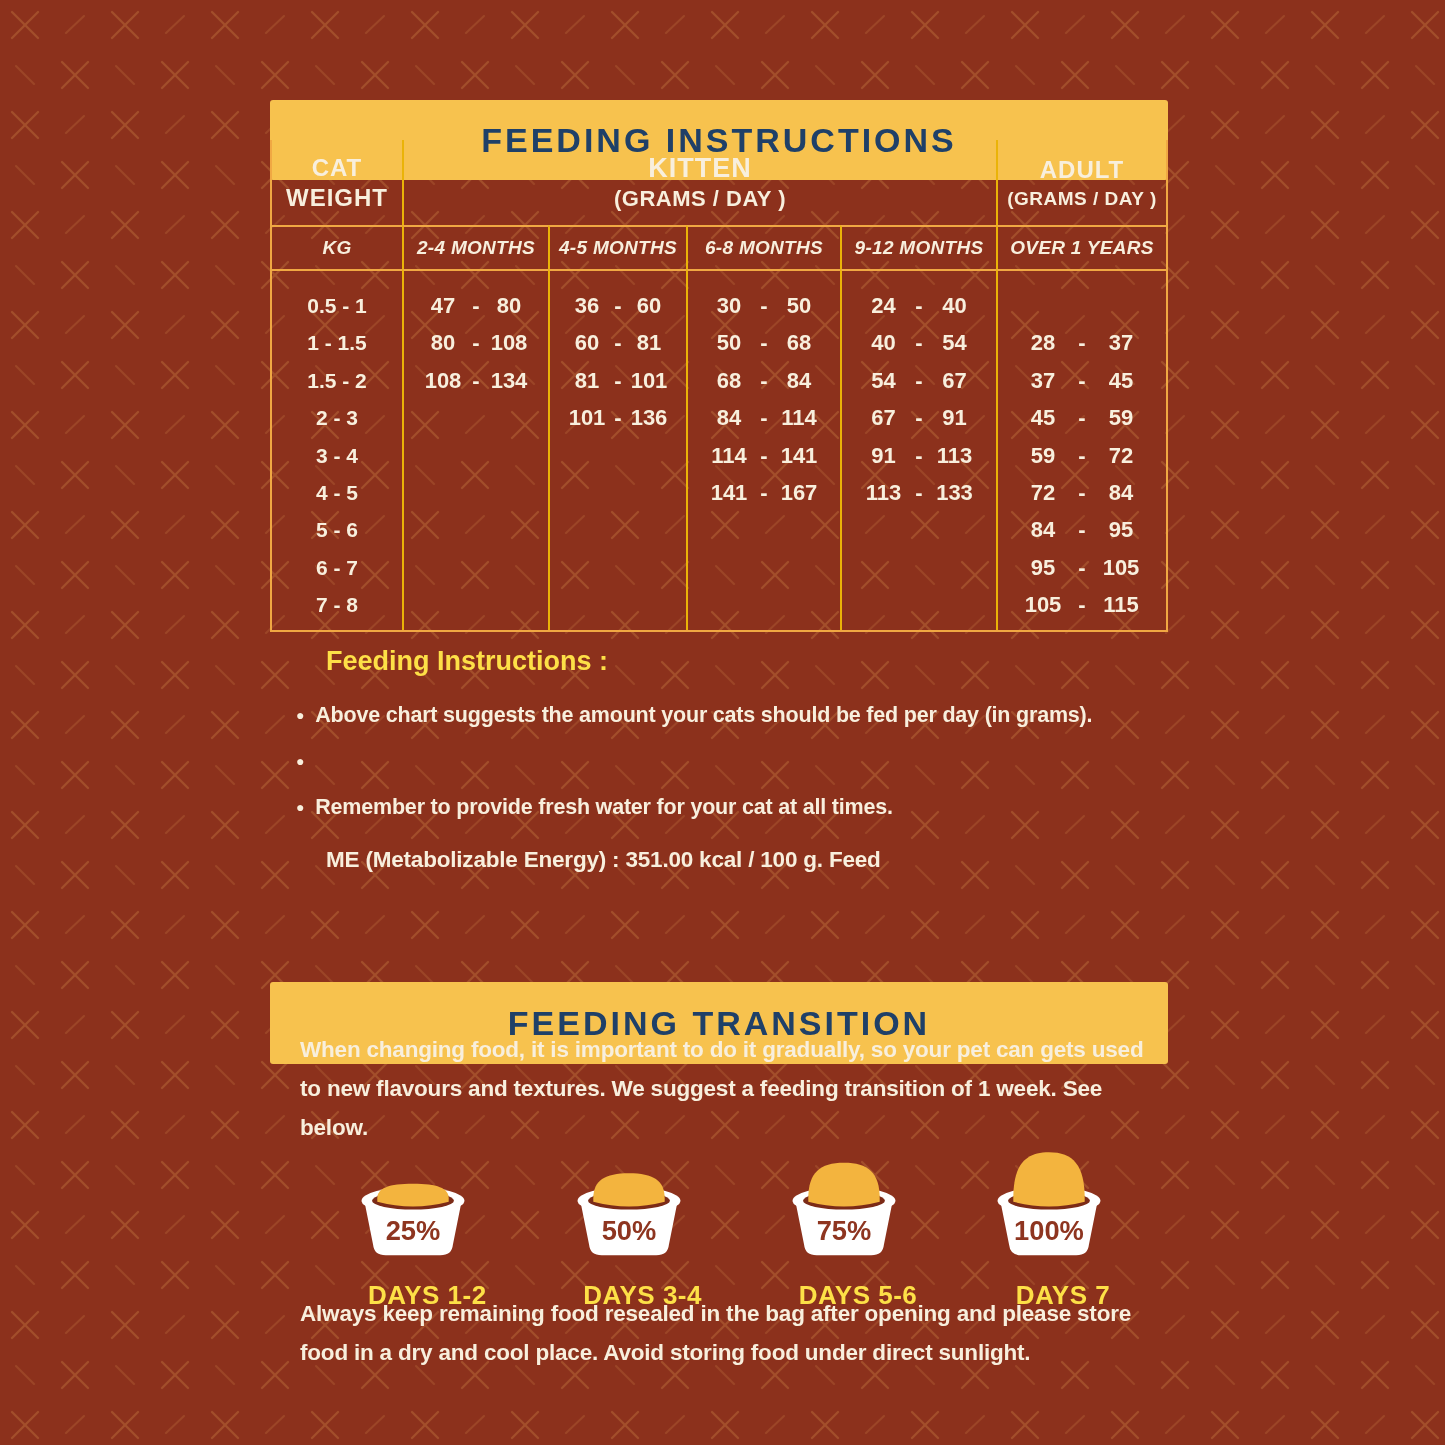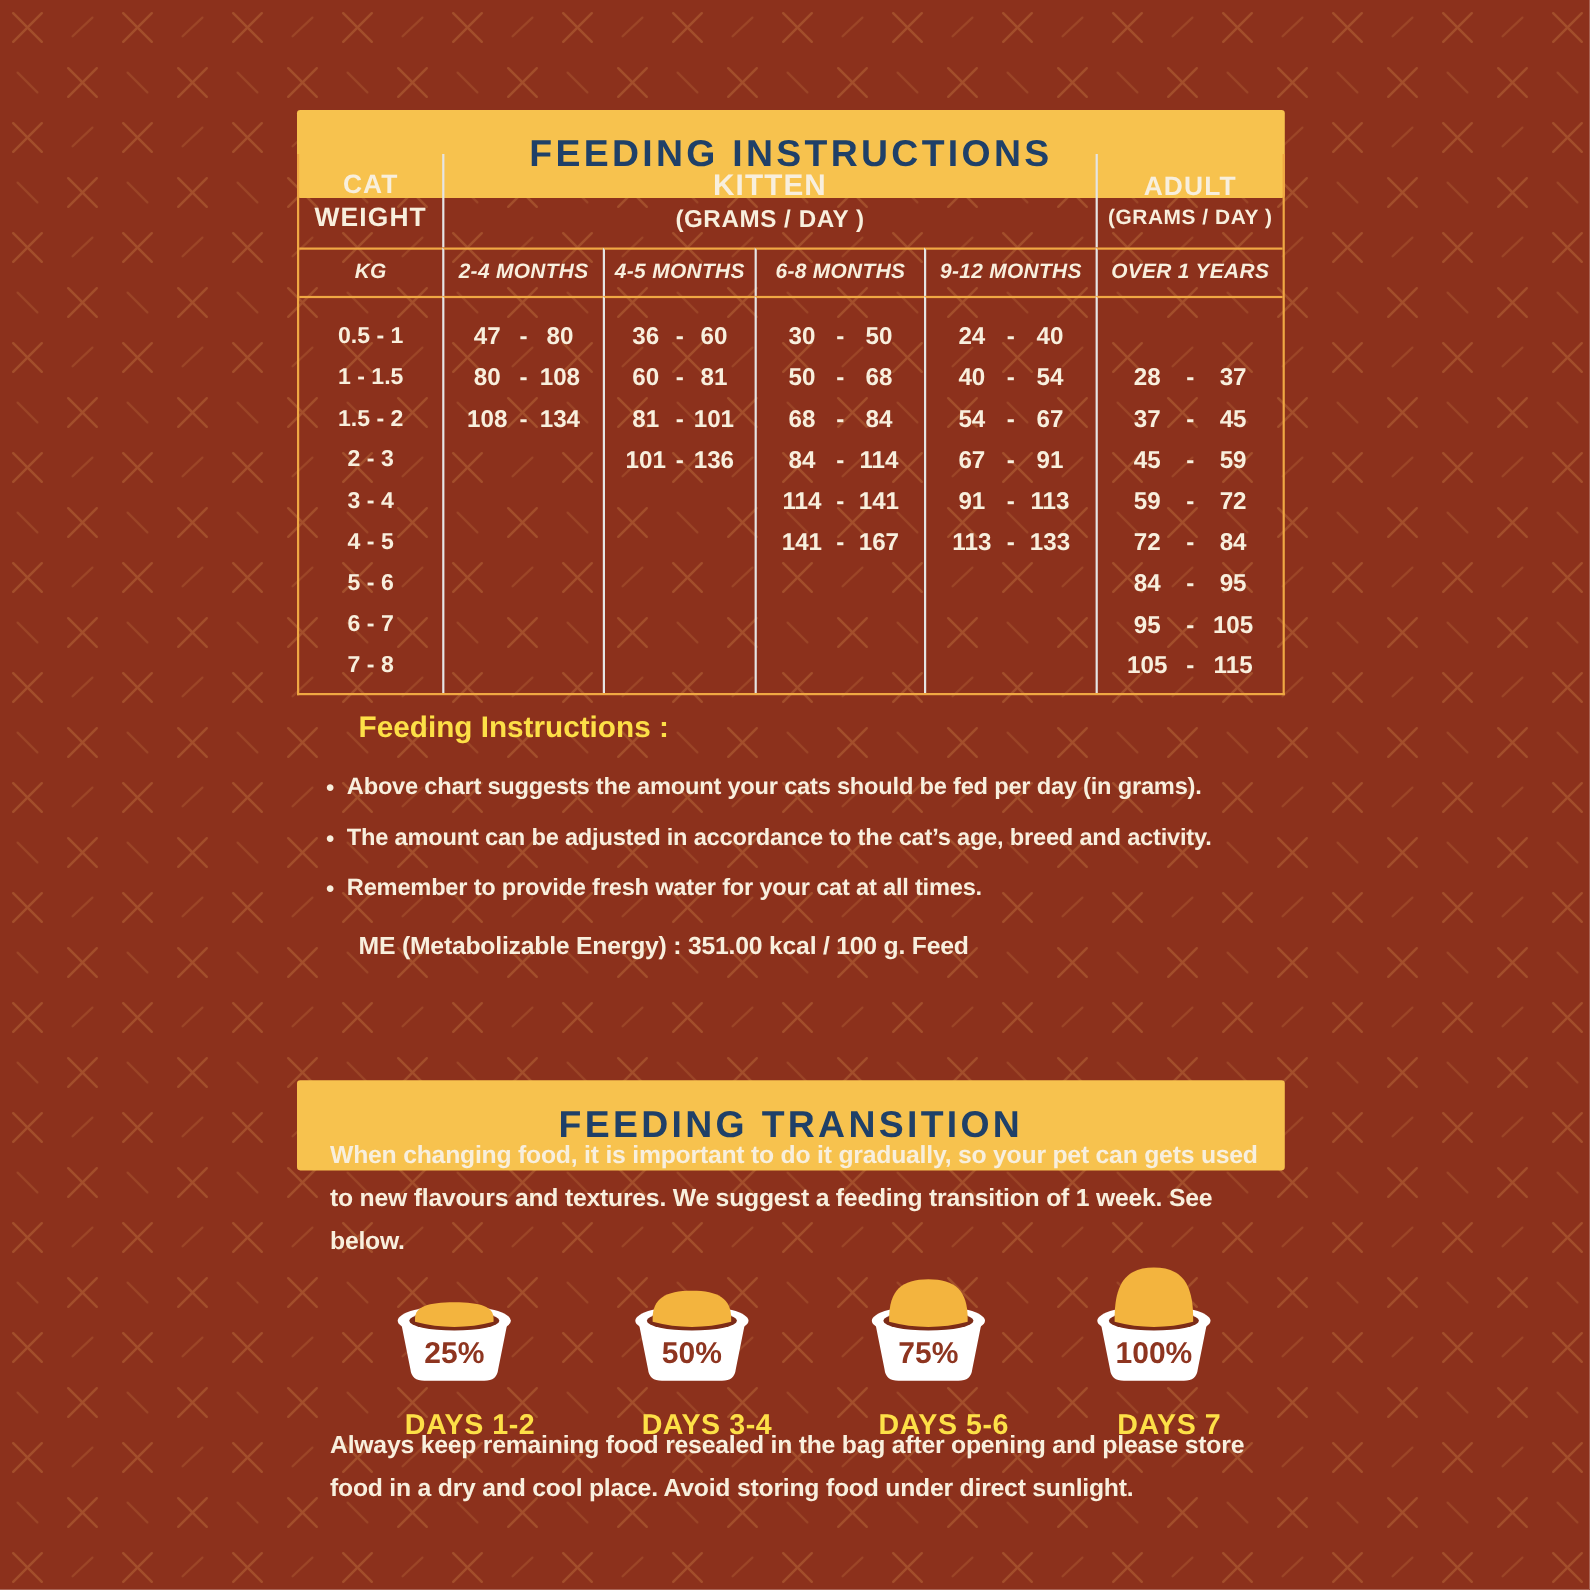--- a/index.html
+++ b/index.html
@@ -39,21 +39,21 @@
     border:2px solid #F0A843;
     border-top:none;
     box-sizing:border-box;
   }
   .c{
     display:flex;flex-direction:column;
     align-items:center;justify-content:center;
     text-align:center;
     box-sizing:border-box;
   }
-  .bl{border-left:2px solid #e5e5e5;}
+  .bl{border-left:2px solid #eab308;}
   .bt{border-top:2px solid #F0A843;}
   .hmain{font-size:24px;font-weight:bold;letter-spacing:1px;line-height:30px;}
   .hsub{font-size:19px;font-weight:bold;letter-spacing:.5px;margin-top:3px;}
   .h2row{font-size:19px;font-weight:bold;letter-spacing:.3px;font-style:italic;}
   .span4{grid-column:2 / span 4;}
   .col-weight-h{grid-column:1;width:130px;}
   .body-col{
     display:block;
     padding-top:16px;
     font-size:22px;font-weight:bold;
@@ -331,21 +331,20 @@
 
   <div class="layer notes">
     <h2>Feeding Instructions :</h2>
     <ul>
       <li>
           <span class="dot">●</span>
           <span>Above chart suggests the amount your cats should be fed per day (in grams).</span>
         </li>
       <li>
           <span class="dot">●</span>
-          <span>The amount can be adjusted in accordance to the cat’s age, breed and activity.</span>
         </li>
       <li>
           <span class="dot">●</span>
           <span>Remember to provide fresh water for your cat at all times.</span>
         </li>
     </ul>
     <div class="me-line">ME (Metabolizable Energy) : 351.00 kcal / 100 g. Feed</div>
   </div>
 
   <div class="layer banner tr-banner">

